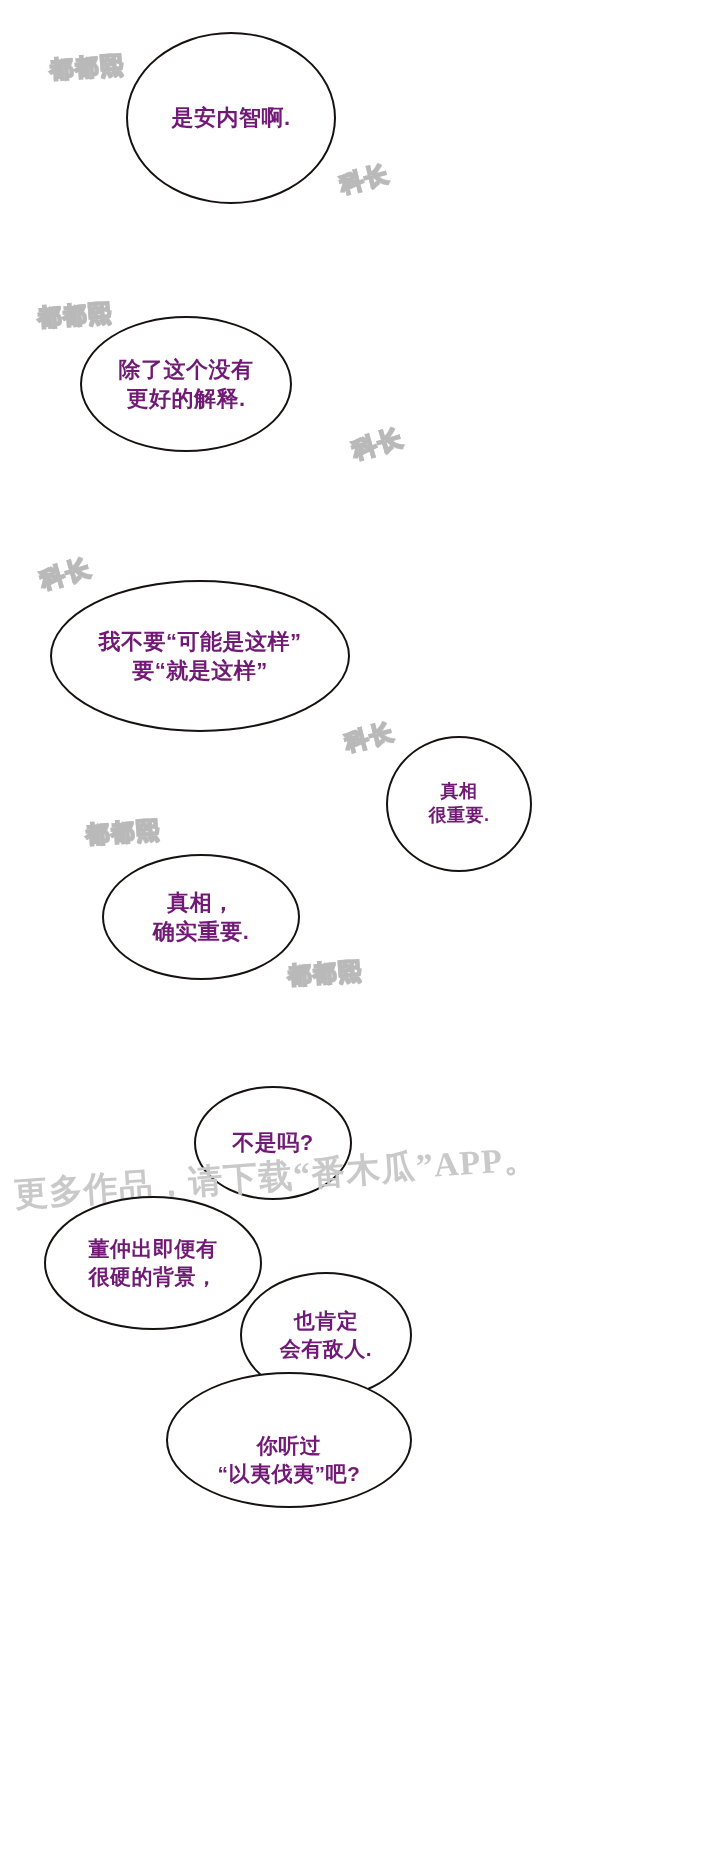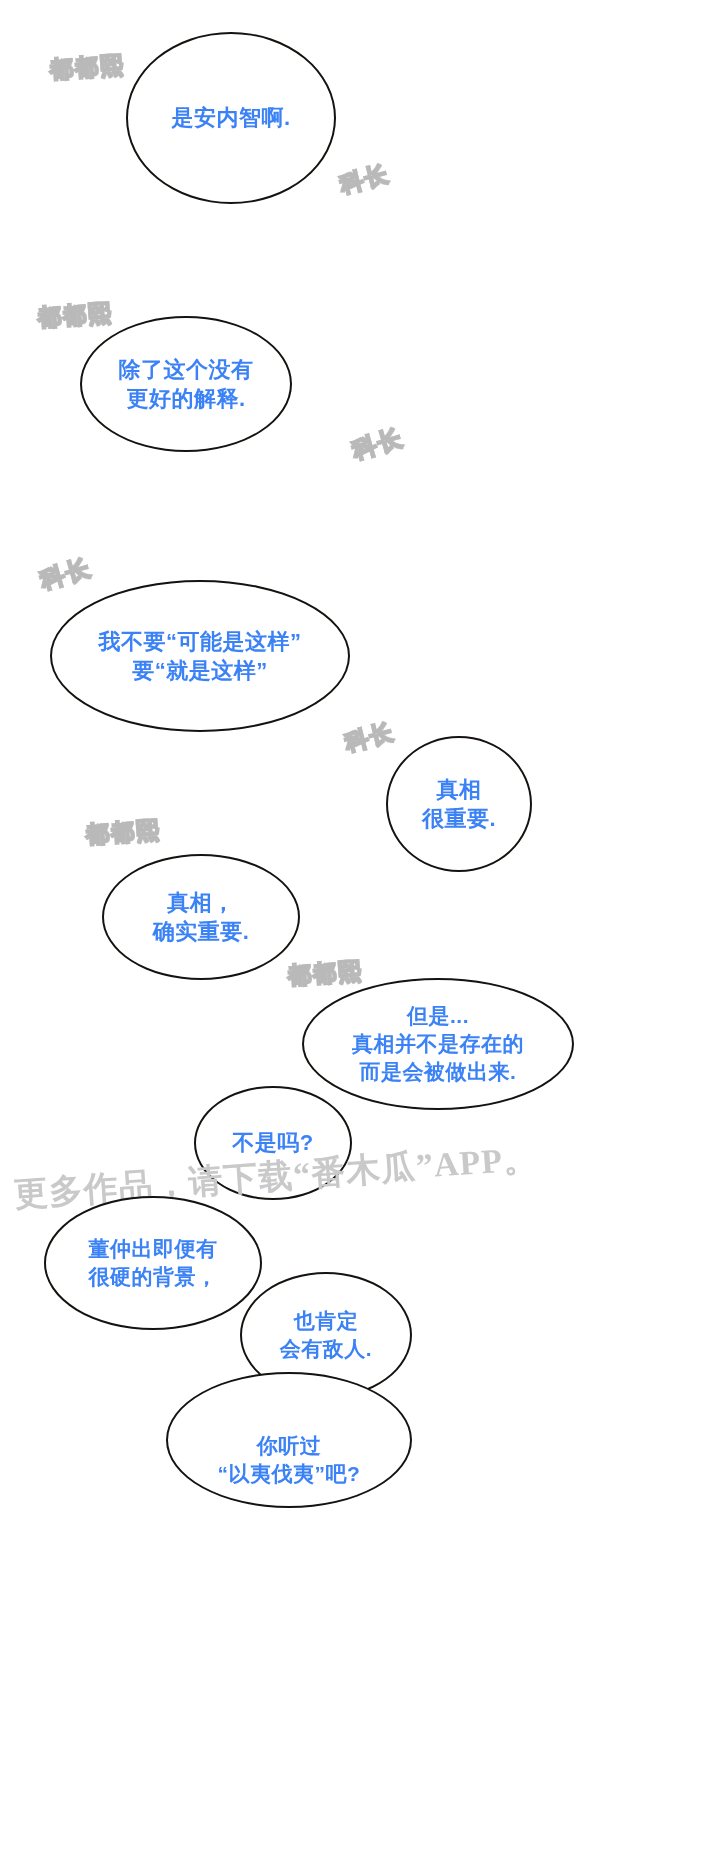--- a/index.html
+++ b/index.html
@@ -16,21 +16,21 @@
     border:2.5px solid #15120f;
     background:#ffffff;
     border-radius:50%;
     display:flex;
     align-items:center;
     justify-content:center;
     box-sizing:border-box;
   }
   .bubble .btext{
     text-align:center;
-    color:#3b82f6;
+    color:#701a75;
     font-weight:700;
     line-height:1.32;
     letter-spacing:0.5px;
     white-space:pre-line;
     font-family:"Liberation Sans","DejaVu Sans",sans-serif;
     padding:0 6px;
   }
 
   
   .speaker{
@@ -83,36 +83,31 @@
   <div class="speaker" style="left:352px;top:428px;font-size:24px;transform:rotate(-16deg);">科长</div>
 
   <div class="speaker" style="left:40px;top:558px;font-size:24px;transform:rotate(-16deg);">科长</div>
   <div class="bubble" style="left:50px;top:580px;width:300px;height:152px;">
     <div class="btext" style="font-size:22px;">我不要“可能是这样”
 要“就是这样”</div>
   </div>
 
   <div class="speaker" style="left:345px;top:722px;font-size:23px;transform:rotate(-14deg);">科长</div>
   <div class="bubble" style="left:386px;top:736px;width:146px;height:136px;">
-    <div class="btext" style="font-size:22px;">真相
+    <div class="btext" style="font-size:18px;">真相
 很重要.</div>
   </div>
 
   <div class="speaker" style="left:86px;top:817px;font-size:23px;transform:rotate(-4deg);">都都熙</div>
   <div class="bubble" style="left:102px;top:854px;width:198px;height:126px;">
     <div class="btext" style="font-size:22px;">真相，
 确实重要.</div>
   </div>
 
   <div class="speaker" style="left:288px;top:958px;font-size:23px;transform:rotate(-4deg);">都都熙</div>
-  <div class="bubble" style="left:302px;top:978px;width:272px;height:132px;">
-    <div class="btext" style="font-size:21px;">但是...
-真相并不是存在的
-而是会被做出来.</div>
-  </div>
 
   <div class="bubble" style="left:194px;top:1086px;width:158px;height:114px;justify-content:center;">
     <div class="btext" style="font-size:22px;">不是吗?</div>
   </div>
 
   <div class="watermark" style="left:14px;top:1172px;font-size:34px;">更多作品，请下载“番木瓜”APP。</div>
 
   <div class="bubble" style="left:240px;top:1272px;width:172px;height:126px;">
     <div class="btext" style="font-size:21px;">也肯定
 会有敌人.</div>

